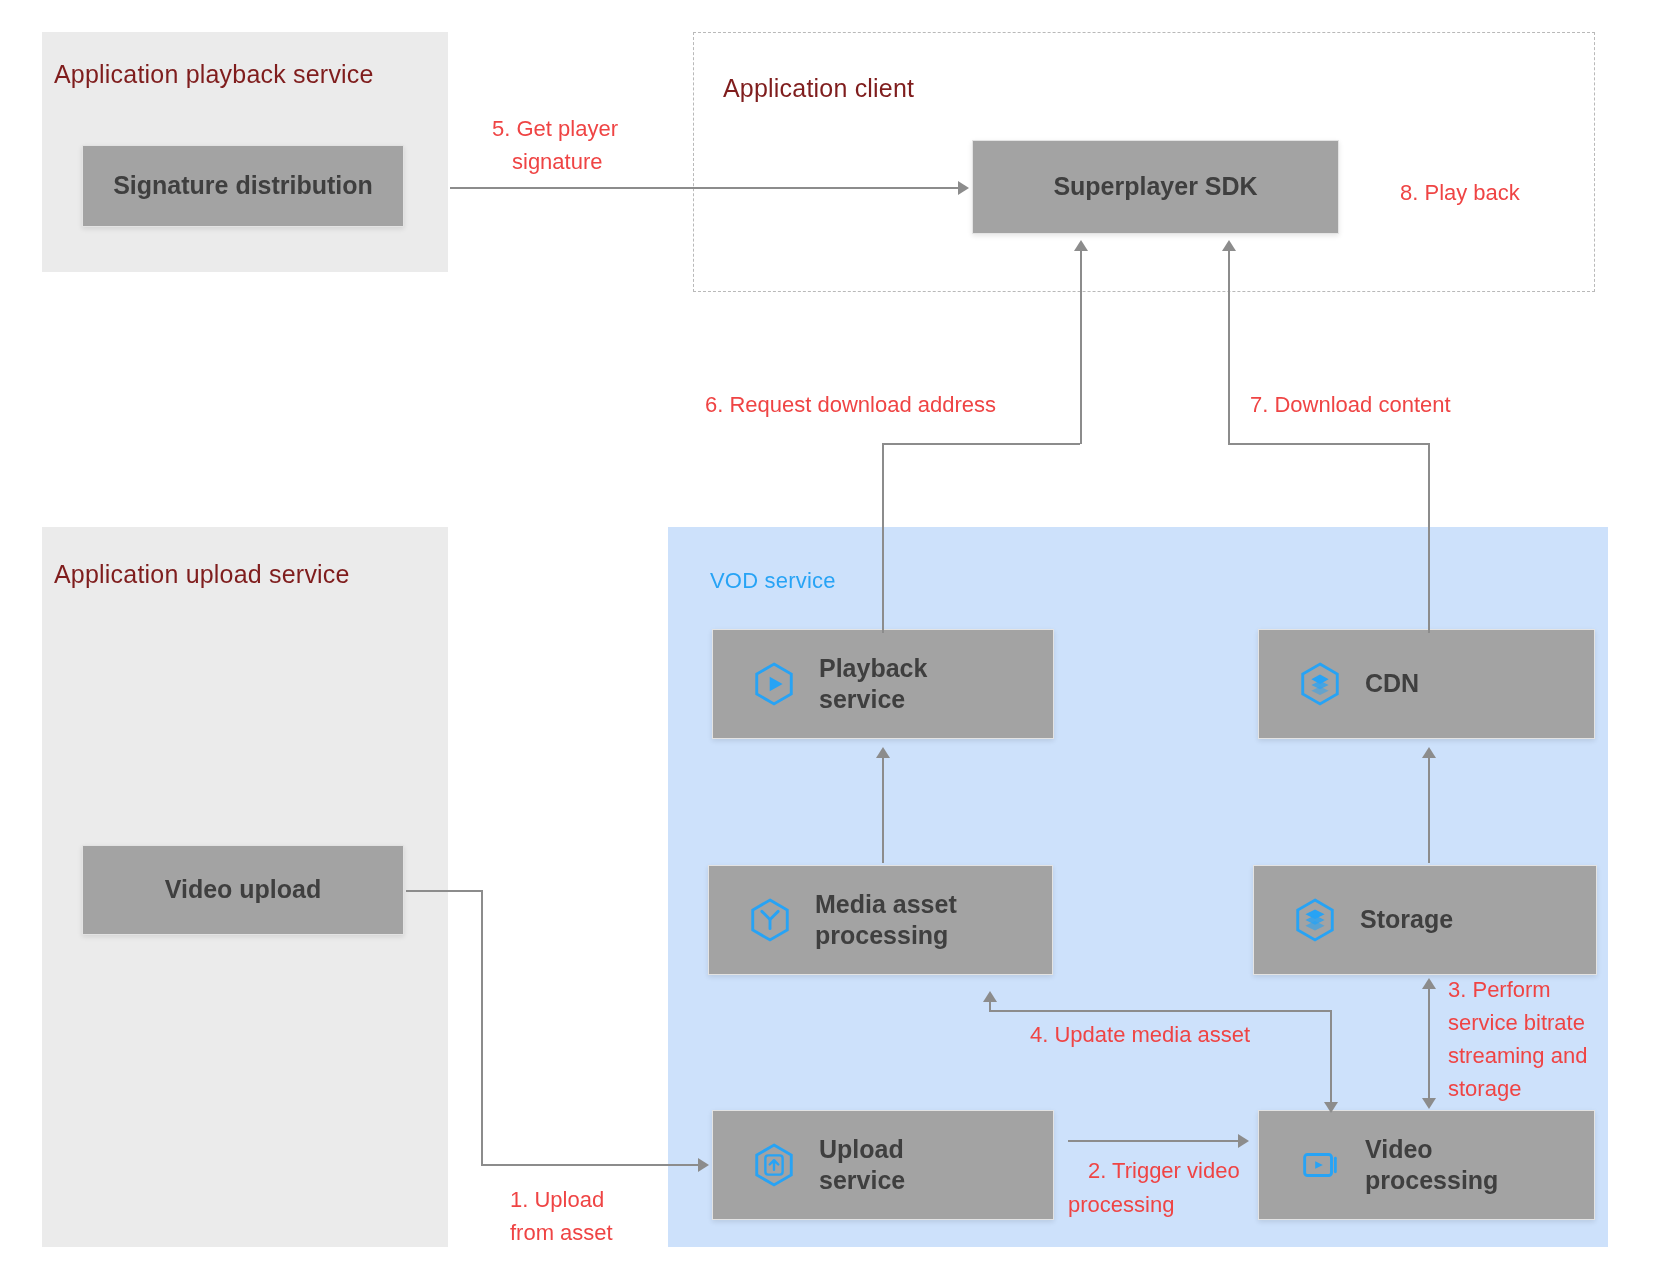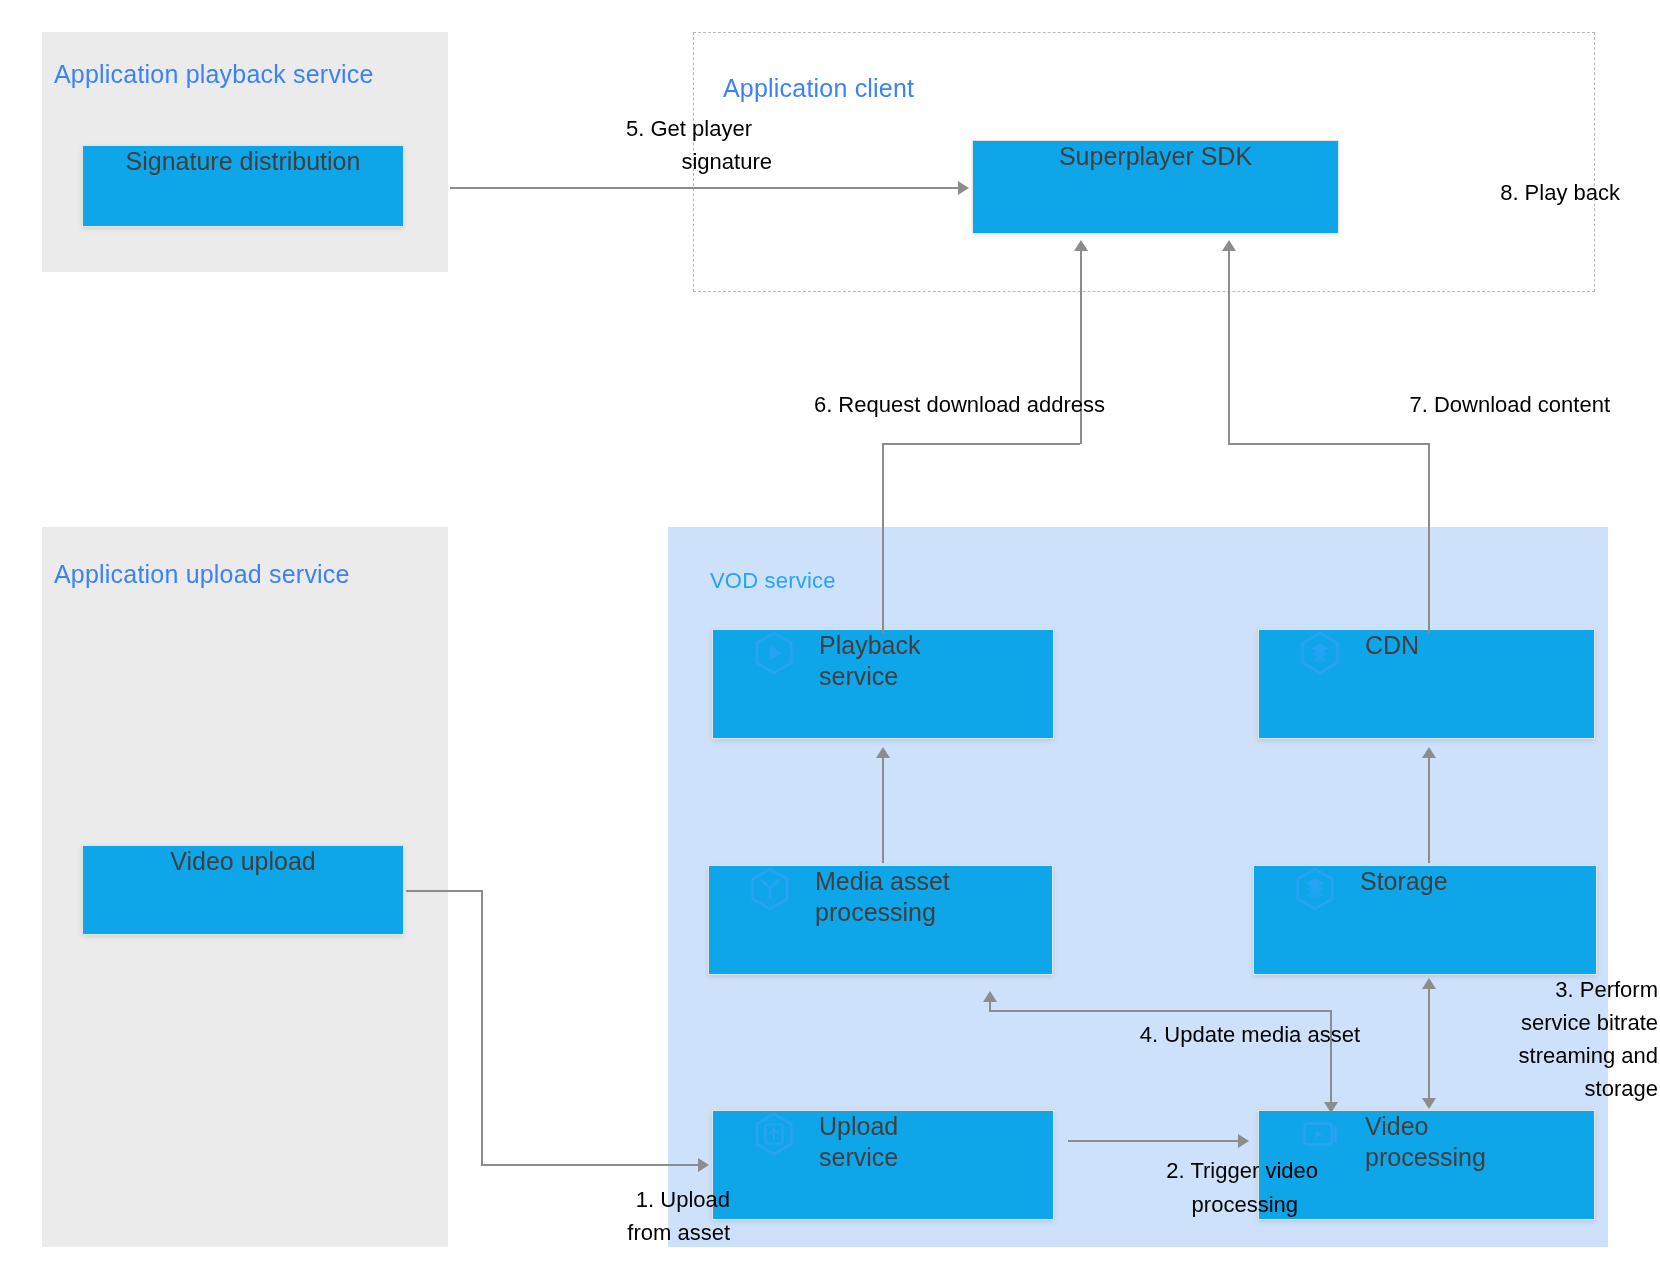--- a/index.html
+++ b/index.html
@@ -27,38 +27,39 @@
   }
   .group-dashed {
     background: #ffffff;
     border: 1.5px dashed #b9b9b9;
   }
   .group-blue {
     background: #cde1fb;
   }
   .group-title {
     font-size: 25px;
-    color: #3b82f6;
+    color: #7f1d1d;
     letter-spacing: 0.2px;
   }
   .group-title-blue {
     font-size: 22px;
     color: #27a3f5;
     letter-spacing: 0.2px;
   }
 
   
   .node {
-    background: #0ea5e9;
+    background: #a3a3a3;
     border: 1px solid #e3e3e3;
     box-shadow: 0 2px 5px rgba(0,0,0,0.10);
     display: flex;
-    align-items: flex-start;
+    align-items: center;
     justify-content: center;
     box-sizing: border-box;
+    font-weight: bold;
   }
   .node-label {
     font-size: 25px;
     color: #3f3f3f;
     line-height: 1.25;
     text-align: center;
   }
   .node-icon {
     display: inline-flex;
     align-items: center;
@@ -70,23 +71,22 @@
     padding-left: 38px;
     gap: 22px;
   }
   .node.with-icon .node-label {
     text-align: left;
   }
 
   
   .note {
     font-size: 22px;
-    color: #000000;
+    color: #ef4444;
     line-height: 1.35;
-    text-align: right;
   }
 
   
   .ln {
     background: #8c8c8c;
     position: absolute;
   }
   .ln-h { height: 1.6px; }
   .ln-v { width: 1.6px; }
 

